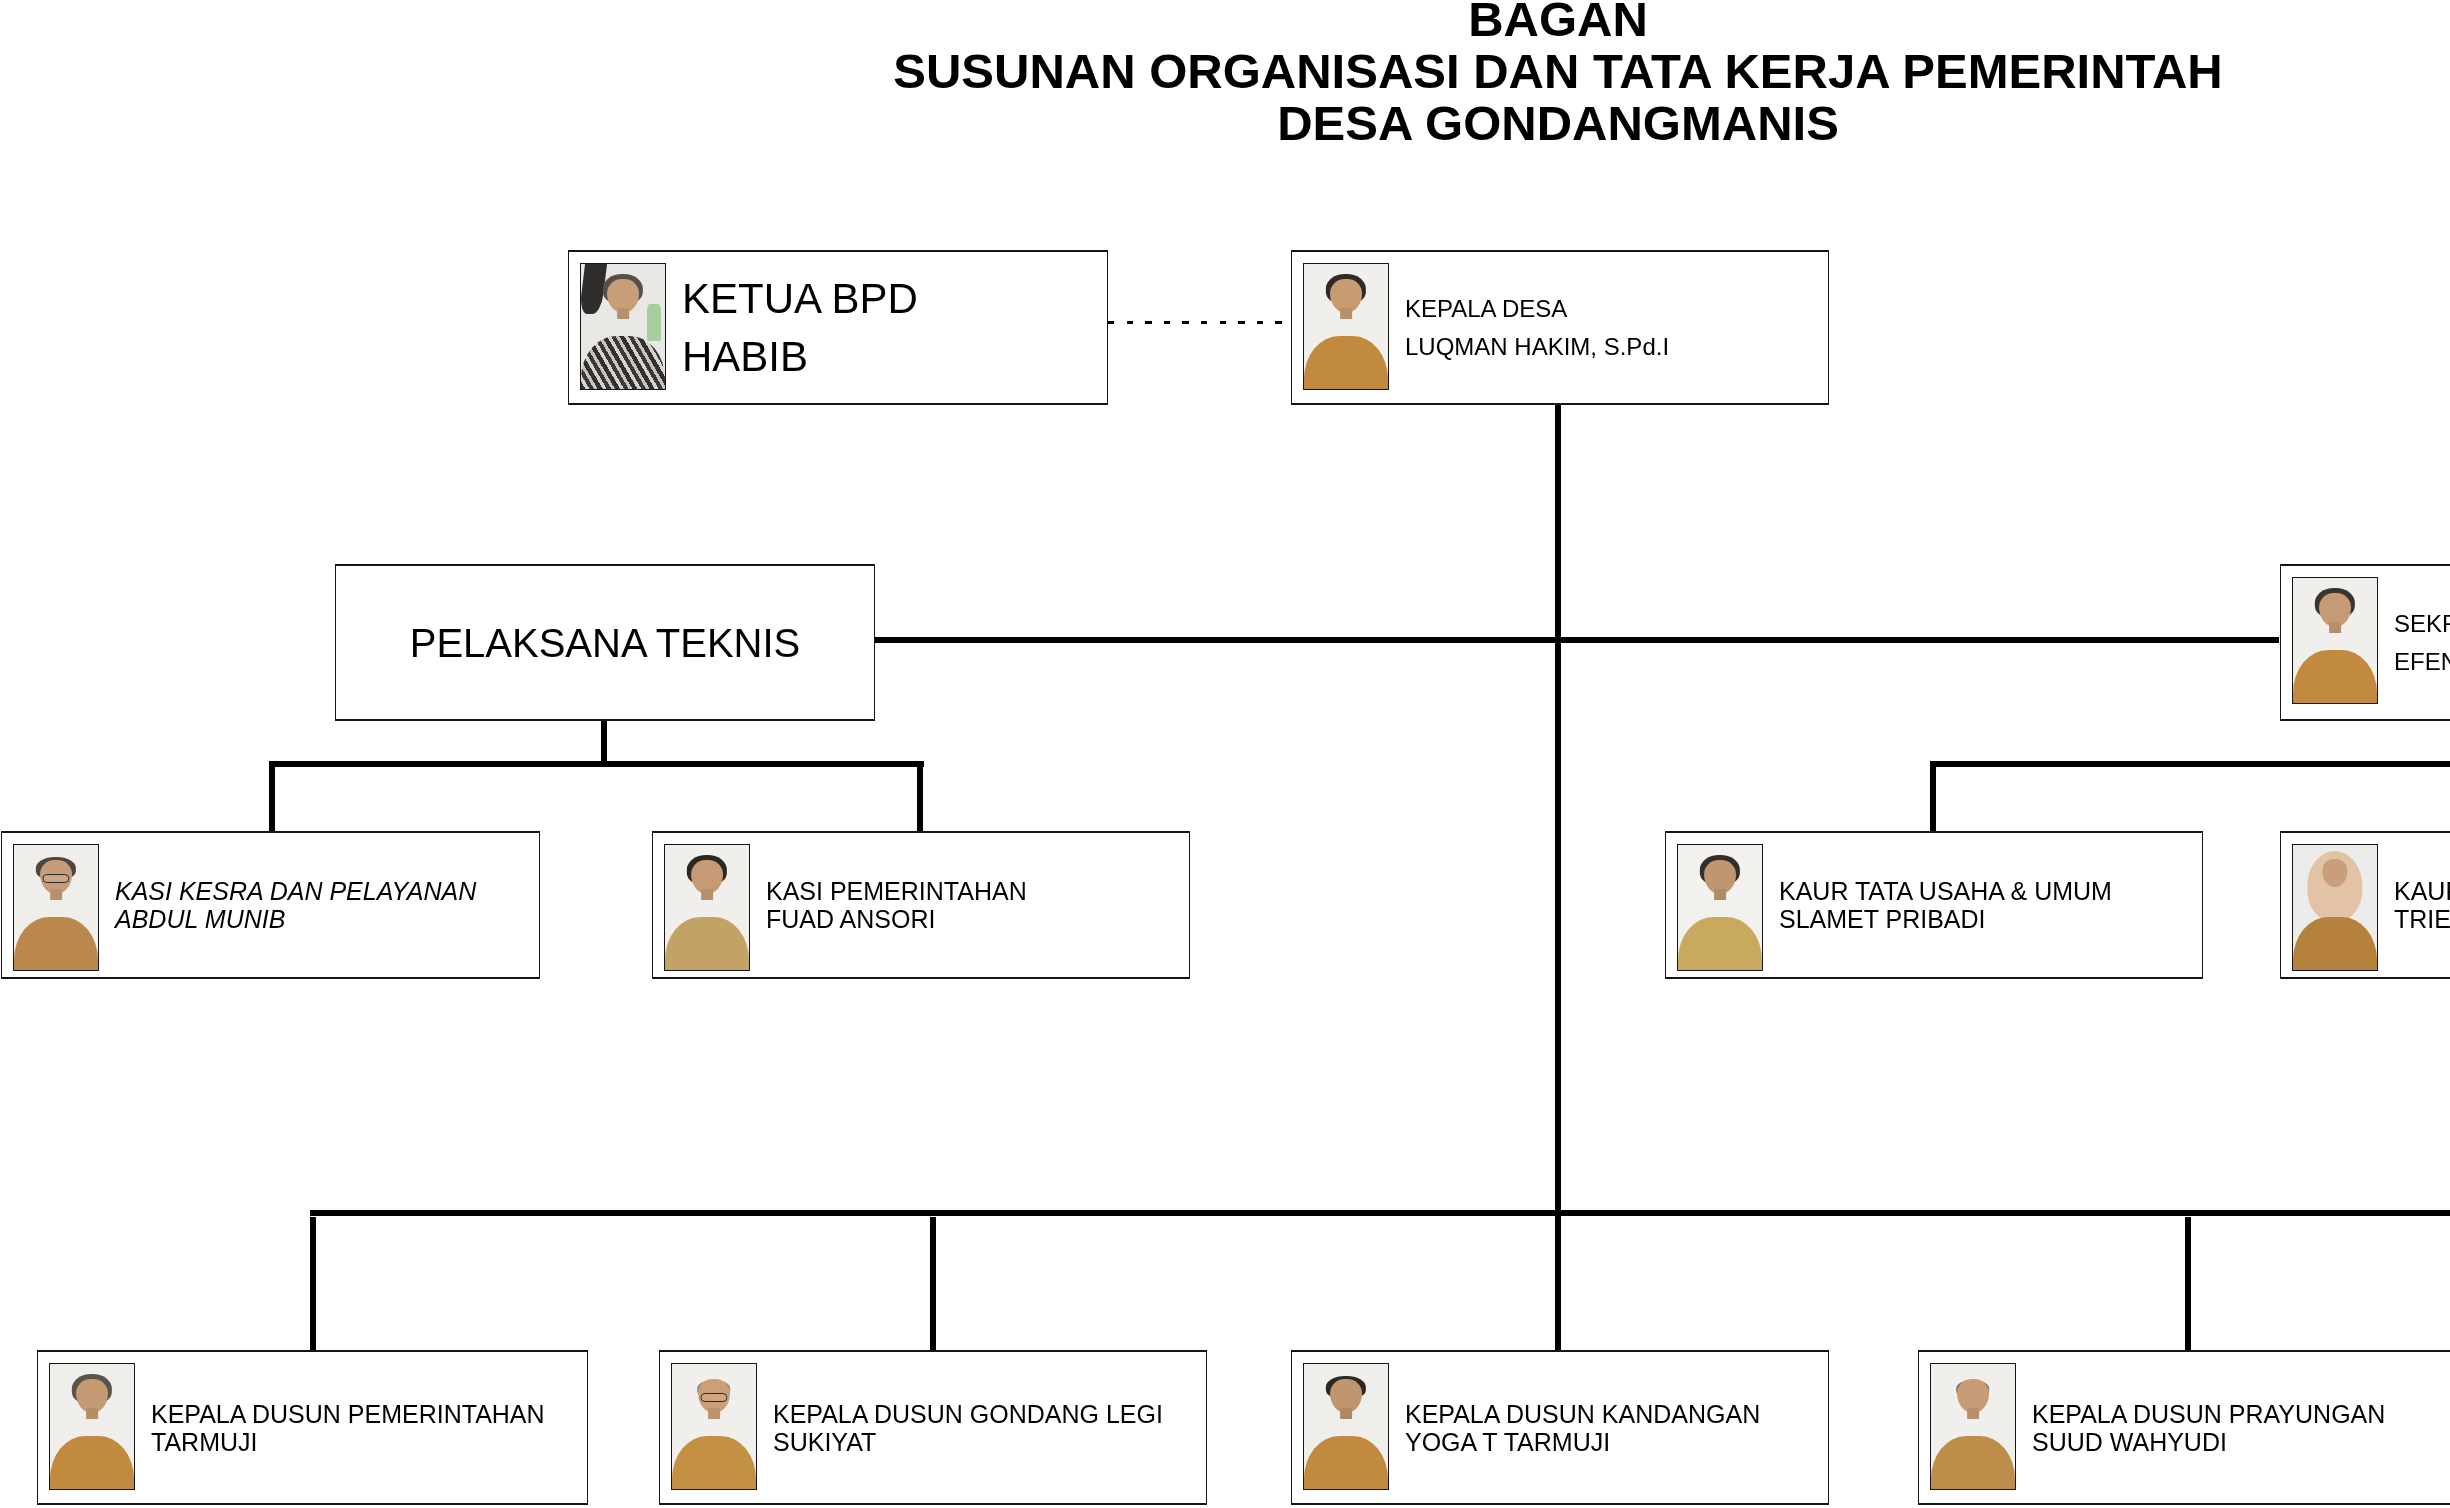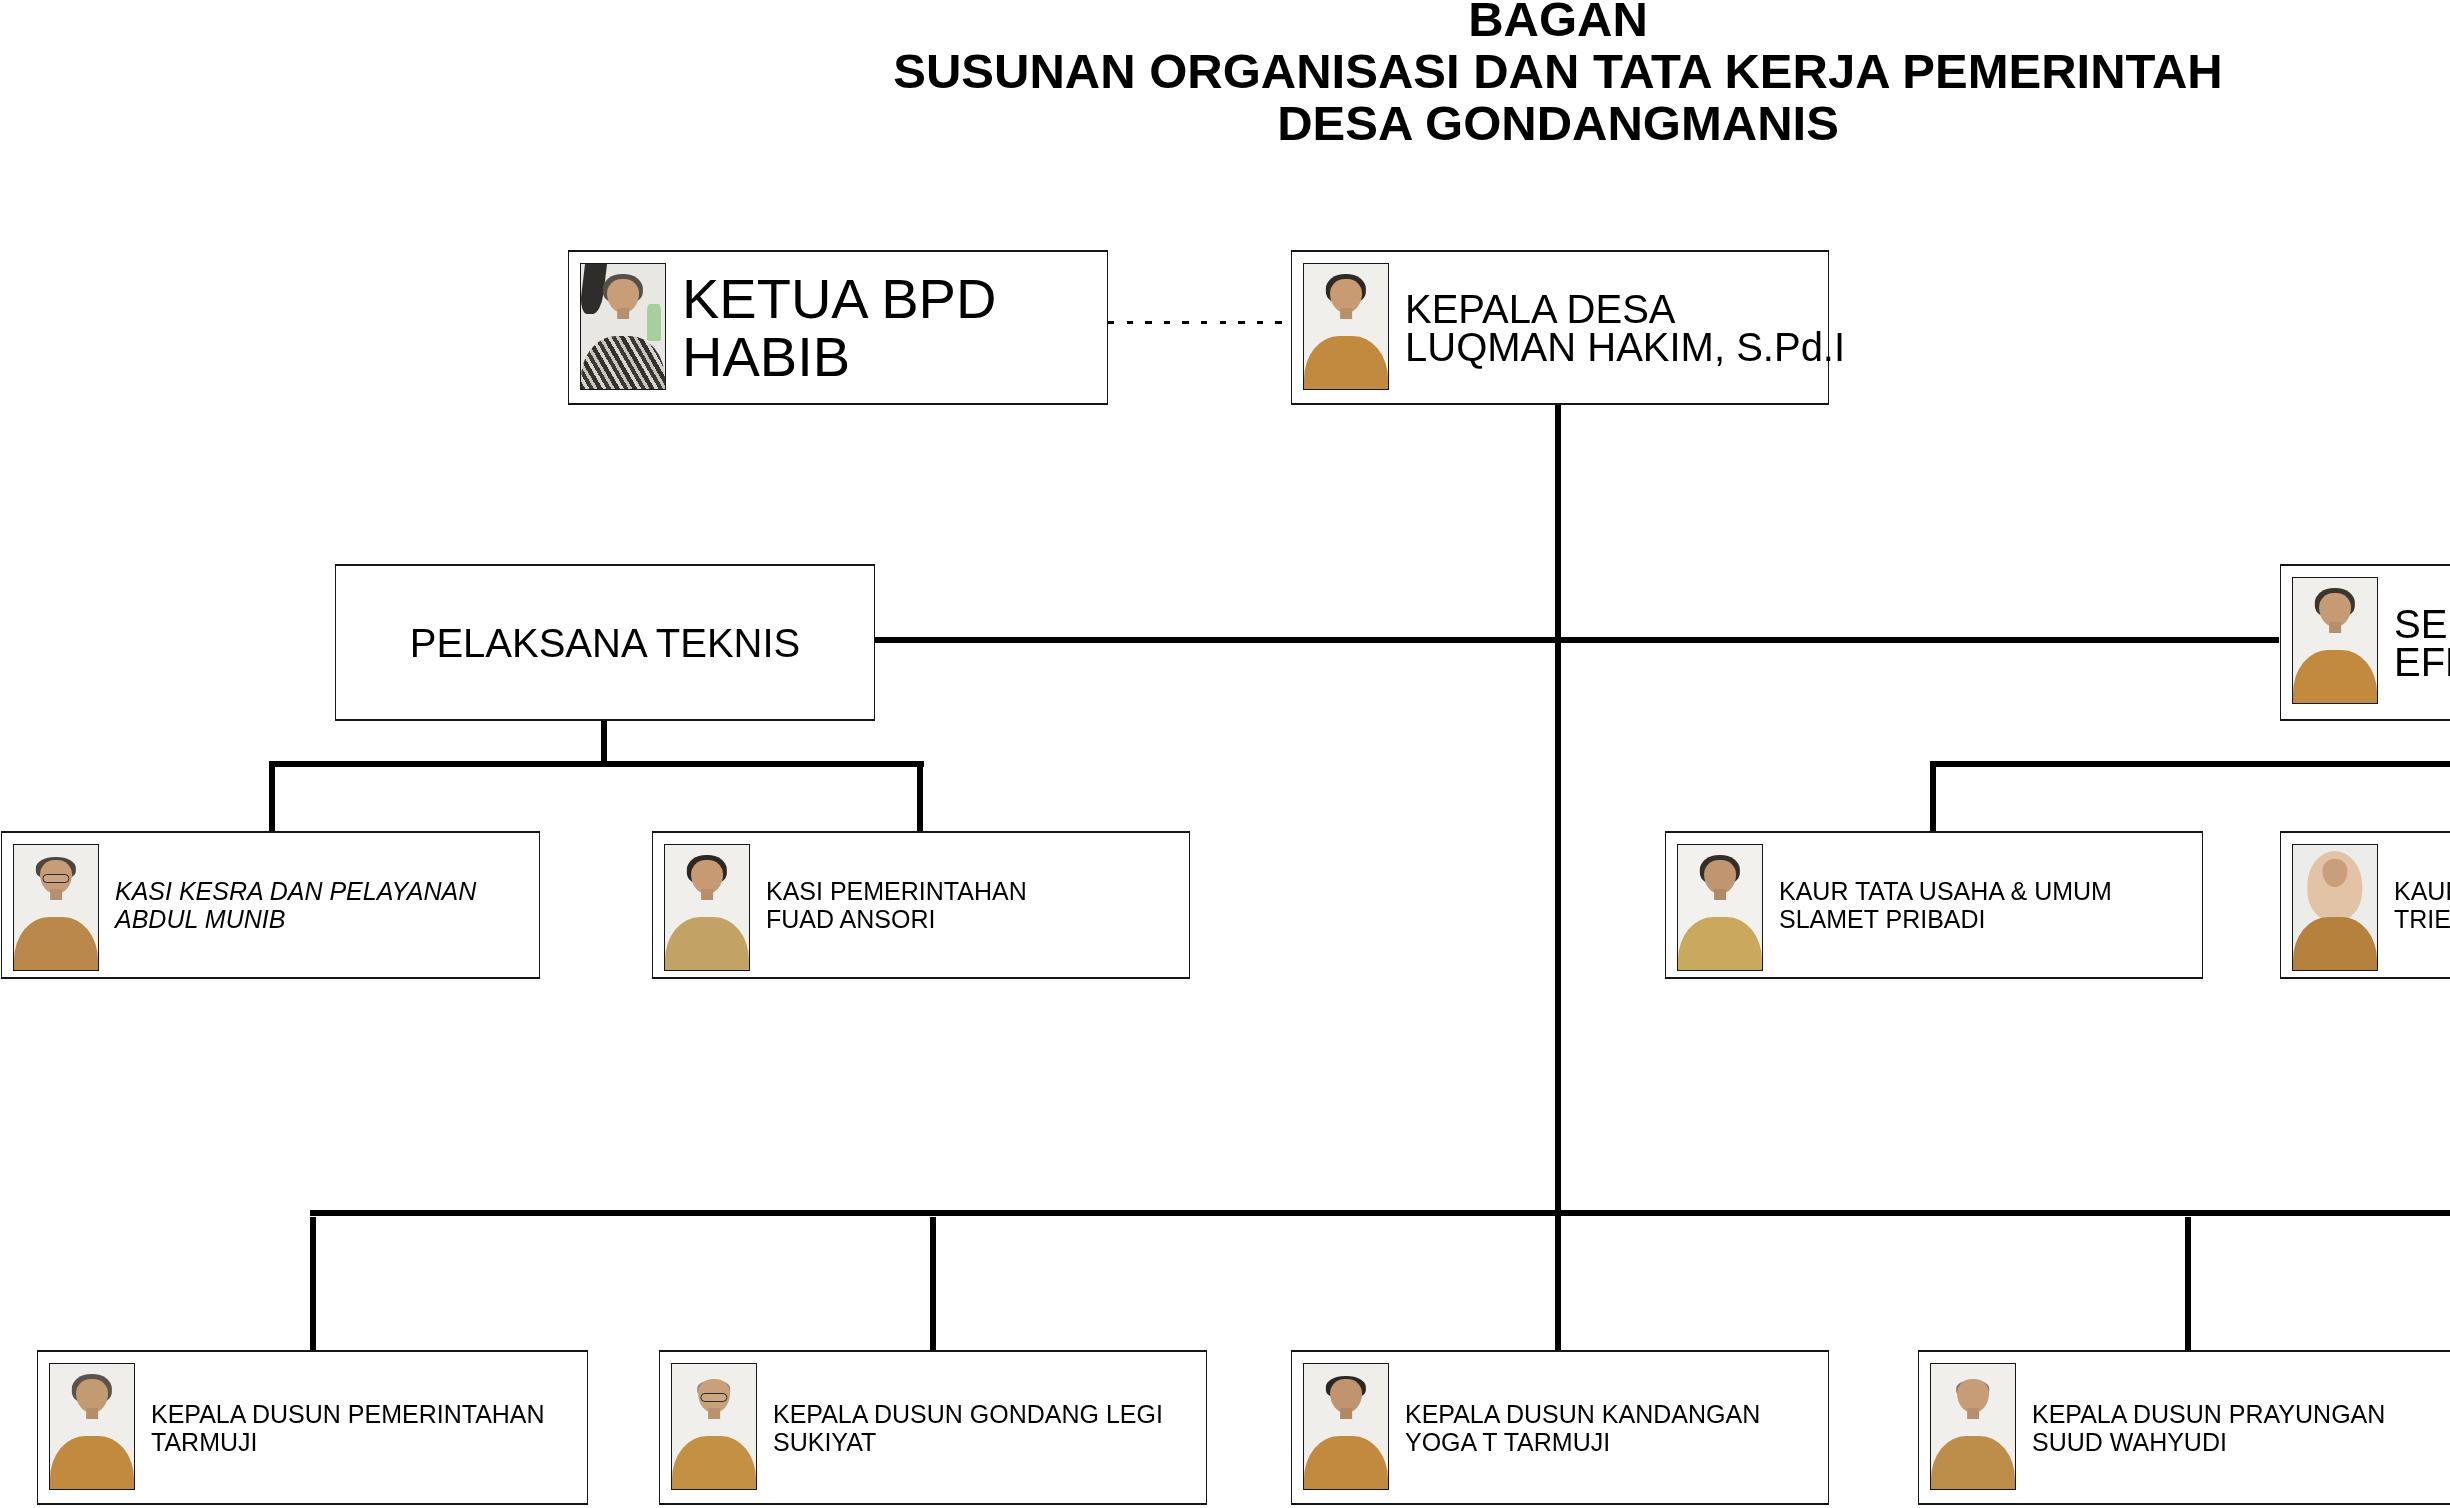--- a/index.html
+++ b/index.html
@@ -14,22 +14,22 @@
   .ln{position:absolute;background:#000;}
   .dotted{position:absolute;height:2.9px;
           background:repeating-linear-gradient(90deg,#000 0 6.4px,transparent 6.4px 18.6px);}
 
   
   .box{position:absolute;background:#fff;border:2px solid #161616;
        border-left-width:1.5px;border-right-width:1.5px;box-sizing:border-box;}
   .label{position:absolute;left:113px;top:0;bottom:0;right:3.9px;display:flex;
          flex-direction:column;justify-content:center;font-size:25px;line-height:28px;
          white-space:nowrap;}
-  .size-b .label{font-size:40px;line-height:38px;}
-  .size-a .label{font-size:56px;line-height:48px;gap:10px;}
+  .size-b .label{font-size:24px;line-height:38px;}
+  .size-a .label{font-size:42px;line-height:48px;gap:10px;}
   .center-label .label{left:0;right:0;align-items:center;font-size:40px;line-height:44px;}
 
   
   .photo{position:absolute;left:10.8px;top:10.8px;width:84px;height:125px;
          border:1.5px solid #161616;background:var(--pbg,#efeeea);overflow:hidden;}
   .photo .hair{position:absolute;left:50%;top:8%;transform:translateX(-50%);
                width:48%;height:24%;background:var(--hair,#2e2a26);border-radius:48% 48% 40% 40%;}
   .photo .head{position:absolute;left:50%;top:12%;transform:translateX(-50%);
                width:38%;height:27%;background:var(--skin,#c79b73);
                border-radius:46% 46% 50% 50% / 42% 42% 58% 58%;}

